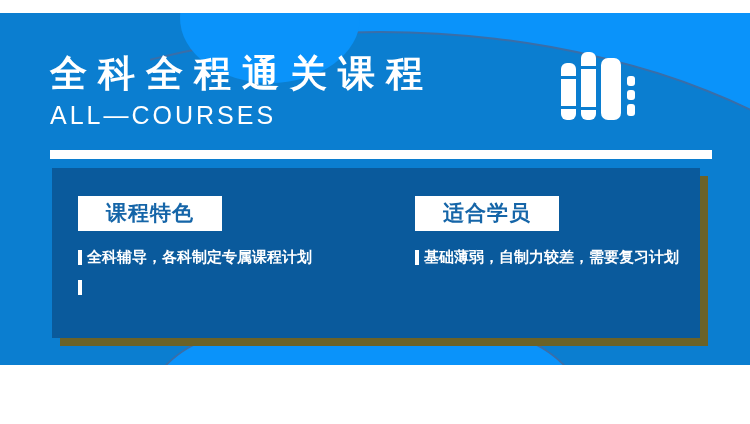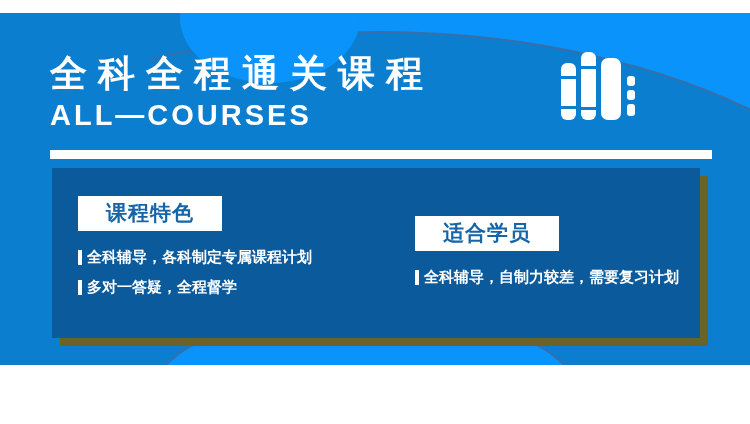--- a/index.html
+++ b/index.html
@@ -118,22 +118,22 @@
     font-weight: bold;
     letter-spacing: 11px;
     line-height: 48px;
     white-space: nowrap;
   }
   .subhead {
     position: absolute;
     left: 50px;
     top: 100px;
     color: #ffffff;
-    font-size: 29px;
-    font-weight: bold;
+    font-size: 25px;
+    font-weight: normal;
     letter-spacing: 3px;
     line-height: 30px;
     white-space: nowrap;
   }
 
   
   .books-icon {
     position: absolute;
     left: 561px;
     top: 50px;
@@ -175,21 +175,21 @@
     top: 0;
     width: 648px;
     height: 146px;
     display: flex;
   }
   .col {
     position: relative;
     flex: 0 0 auto;
   }
   .col-left  { width: 311px; padding-left: 26px; }
-  .col-right { width: 311px; padding-left: 26px; margin-top: 20px; }
+  .col-right { width: 311px; padding-left: 26px; }
 
   .pill {
     display: inline-block;
     background: #ffffff;
     color: #1565a8;
     font-size: 21px;
     font-weight: bold;
     letter-spacing: 1px;
     padding: 5px 28px 6px 28px;
     margin-top: 28px;
@@ -259,31 +259,30 @@
 
       <div class="col col-left">
         <div class="pill">课程特色</div>
         <div class="bullets">
           <div class="bullet">
             <span class="tick"></span>
             <span>全科辅导，各科制定专属课程计划</span>
           </div>
           <div class="bullet">
             <span class="tick"></span>
-            <span>多对一答疑，全程督学</span>
           </div>
         </div>
       </div>
 
       <div class="col col-right">
         <div class="pill">适合学员</div>
         <div class="bullets">
           <div class="bullet">
             <span class="tick"></span>
-            <span>全科辅导，自制力较差，需要复习计划</span>
+            <span>基础薄弱，自制力较差，需要复习计划</span>
           </div>
         </div>
       </div>
 
     </div>
   </div>
 
 </div>
 
 </body></html>

